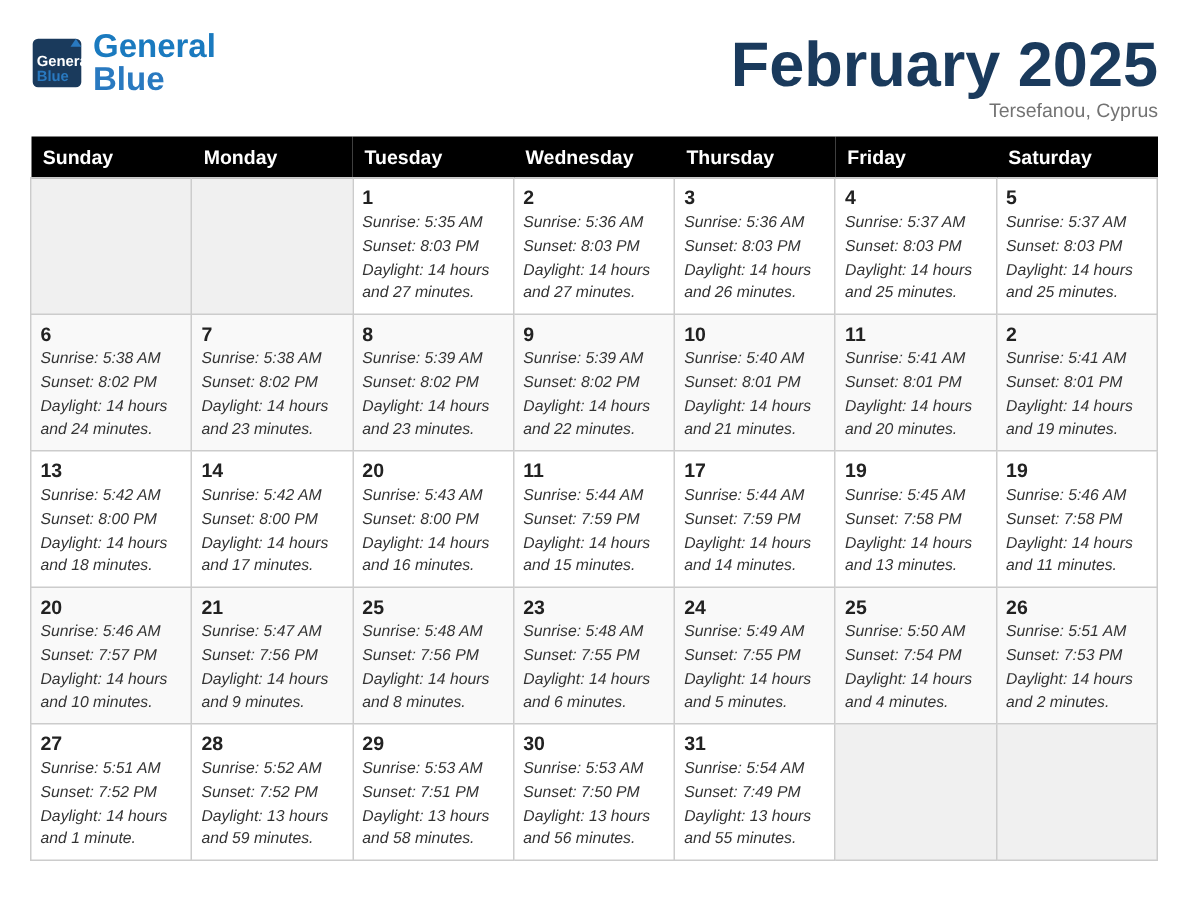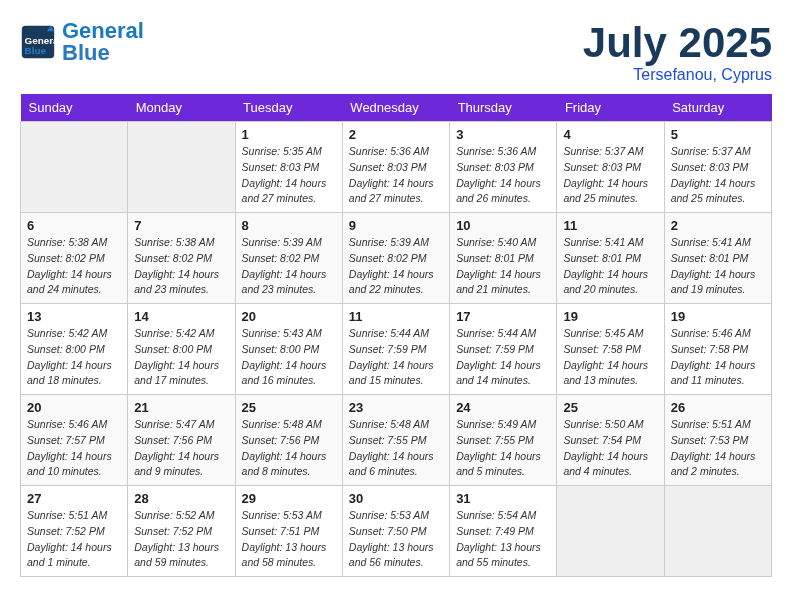--- a/index.html
+++ b/index.html
@@ -37,35 +37,35 @@
     .title-block {
       text-align: right;
     }
     .month-title {
       font-size: 42px;
       font-weight: bold;
       color: #1a3a5c;
       line-height: 1.1;
     }
     .subtitle {
-      font-size: 16px;
-      color: #1d4ed8;
+      font-size: 13px;
+      color: #737373;
     }
     table {
       width: 100%;
       border-collapse: collapse;
       font-size: 11px;
     }
     thead th {
-      background-color: #6d28d9;
+      background-color: #000000;
       color: #fff;
       text-align: left;
       padding: 6px 8px;
       font-size: 13px;
-      font-weight: normal;
+      font-weight: bold;
     }
     tbody td {
       border: 1px solid #ccc;
       vertical-align: top;
       padding: 5px 6px;
       width: 107px;
       min-height: 80px;
       background: #fff;
     }
     tbody tr:nth-child(even) td {
@@ -100,21 +100,21 @@
       <polygon points="30,8 38,8 34,2" fill="#2979c0"></polygon>
     </svg>
     <div>
       <div class="logo-text">
         <span>General</span><br>
         <span style="color:#2979c0">Blue</span>
       </div>
     </div>
   </div>
   <div class="title-block">
-    <div class="month-title">July 2025</div>
+    <div class="month-title">February 2025</div>
     <div class="subtitle">Tersefanou, Cyprus</div>
   </div>
 </div>
 
 <table>
   <thead>
     <tr>
     <th>Sunday</th>
         <th>Monday</th>
         <th>Tuesday</th>

